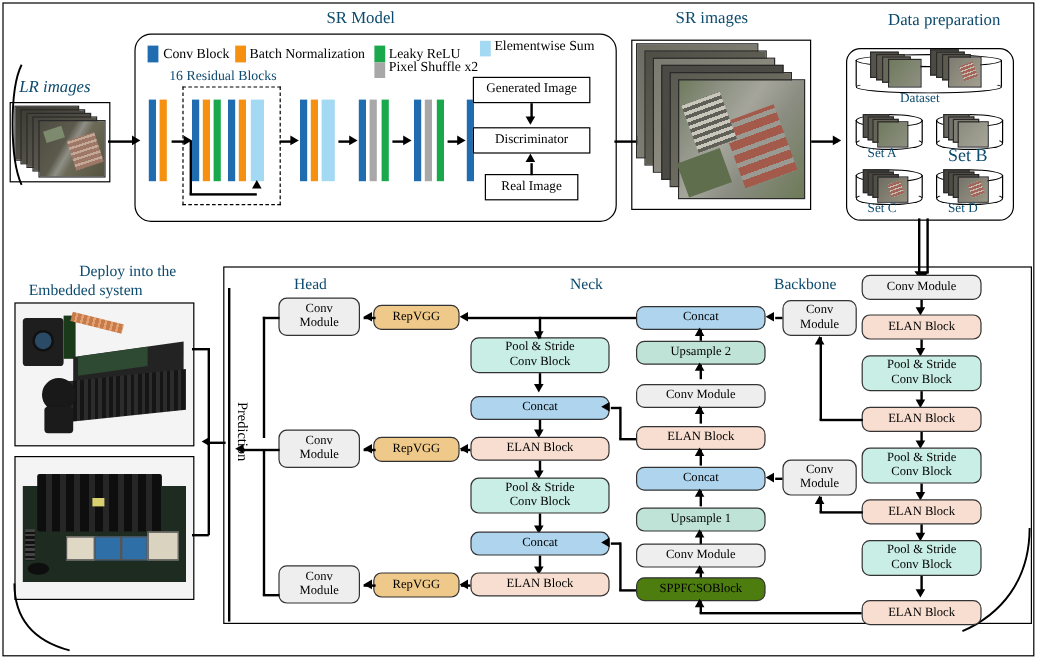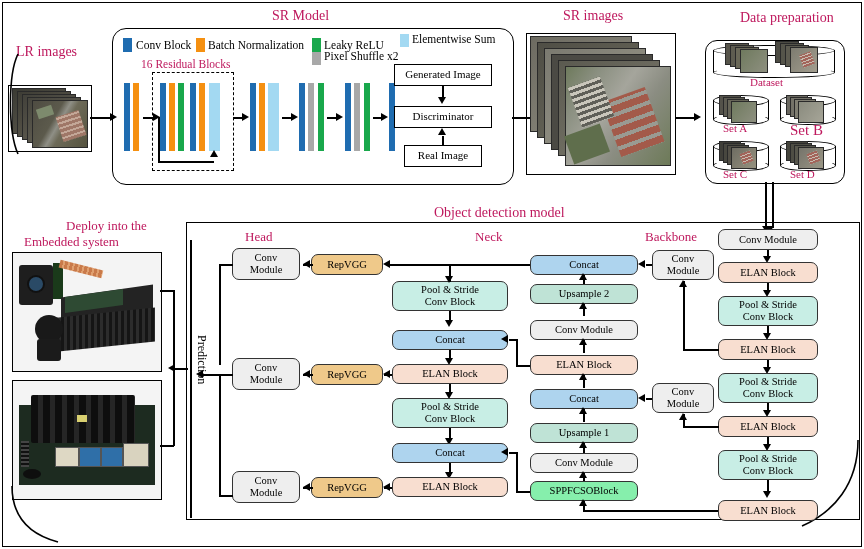--- a/index.html
+++ b/index.html
@@ -1,19 +1,19 @@
 <!DOCTYPE html>
 <html><head>
 <meta charset="utf-8">
 <style>
   html,body{margin:0;padding:0;background:#fff;}
   body{font-family:"Liberation Serif",serif;}
   #root{position:relative;width:864px;height:549px;overflow:hidden;background:#fff;}
 
-  .lbl{position:absolute;font-family:"Liberation Serif",serif;color:#be185d;white-space:nowrap;}
+  .lbl{position:absolute;font-family:"Liberation Serif",serif;color:#0c4a6e;white-space:nowrap;}
   .title{font-size:14px;}
   .title-sm{font-size:13px;}
 
   
   .outer-frame{position:absolute;border:1.6px solid #000;border-radius:14px;}
   .plain-frame{position:absolute;border:1.6px solid #000;}
 
   
   .swatch{position:absolute;width:9px;}
   .leg-txt{position:absolute;font-size:11.5px;white-space:nowrap;}
@@ -56,21 +56,21 @@
 
   .photo{position:absolute;border:1.8px solid #000;overflow:hidden;background:#111;}
 </style>
 </head>
 <body>
 
 <div id="root">
 
   <div class="plain-frame" style="left:2px;top:2px;width:858px;height:543px;border-width:1.5px;"></div>
 
-  <div class="lbl title" style="left:16px;top:44px;">LR images</div>
+  <div class="lbl title" style="left:16px;top:66px;font-style:italic;">LR images</div>
   <div class="plain-frame" style="left:8px;top:85px;width:82px;height:65px;"></div>
   <div class="stackwrap" style="left:10px;top:86px;width:80px;height:64px;">
     <div class="simg" style="left:2px;top:2px;width:52px;height:44px;background:linear-gradient(150deg,#3a3a33,#5d5a4e);"></div>
     <div class="simg" style="left:7px;top:5px;width:52px;height:44px;background:linear-gradient(150deg,#3e3d35,#615d50);"></div>
     <div class="simg" style="left:12px;top:8px;width:52px;height:44px;background:linear-gradient(150deg,#42413a,#656154);"></div>
     <div class="simg" style="left:17px;top:11px;width:52px;height:44px;background:linear-gradient(150deg,#46453d,#696558);"></div>
     <div class="simg" style="left:22px;top:14px;width:54px;height:46px;background:
          linear-gradient(120deg,#4e4c42 0%,#5c5a4c 38%,#8f8f86 48%,#6d6a58 58%,#55533f 100%);">
       <div style="position:absolute;left:26px;top:12px;width:24px;height:26px;background:
            repeating-linear-gradient(0deg,#9f7767 0 3px,#c3a797 3px 5px);transform:rotate(-18deg);"></div>
@@ -262,21 +262,20 @@
         <div style="position:absolute;left:9px;top:4px;width:11px;height:11px;transform:rotate(-20deg);background:repeating-linear-gradient(0deg,#a3645a 0 2px,#c6bcb0 2px 3px);"></div>
       </div>
     </div>
   </div>
   <div class="lbl" style="left:790px;top:168px;font-size:11px;">Set D</div>
 
   <div class="ln vline" style="left:765px;top:182px;height:46px;"></div>
   <div class="ln vline" style="left:772px;top:182px;height:46px;"></div>
   <div class="arw arw-d" style="left:762px;top:226px;border-left-width:6.5px;border-right-width:6.5px;border-top-width:9px;"></div>
 
-  <div class="lbl title" style="left:434px;top:205px;">Object detection model</div>
   <div class="plain-frame" style="left:186px;top:222px;width:672px;height:296px;"></div>
   <svg style="position:absolute;left:800px;top:440px;width:60px;height:110px;">
     <path d="M58,0 C58,44 34,72 2,86" stroke="#000" stroke-width="1.6" fill="none"></path>
   </svg>
 
   <div class="lbl title-sm" style="left:245px;top:229px;">Head</div>
   <div class="lbl title-sm" style="left:475px;top:229px;">Neck</div>
   <div class="lbl title-sm" style="left:645px;top:229px;">Backbone</div>
 
   <div class="ln vline" style="left:190px;top:240px;height:278px;"></div>
@@ -365,21 +364,21 @@
   <div class="arw arw-u" style="left:579px;top:407px;"></div>
 
   <div class="node" style="left:530px;top:423px;width:108px;height:20px;background:#bfe3d6;">Upsample 1</div>
   <div class="ln vline" style="left:583px;top:443px;height:12px;"></div>
   <div class="arw arw-u" style="left:579px;top:441px;"></div>
 
   <div class="node" style="left:530px;top:453px;width:108px;height:20px;background:#eeeeee;">Conv Module</div>
   <div class="ln vline" style="left:583px;top:473px;height:13px;"></div>
   <div class="arw arw-u" style="left:579px;top:471px;"></div>
 
-  <div class="node" style="left:530px;top:481px;width:108px;height:20px;background:#86efac;">SPPFCSOBlock</div>
+  <div class="node" style="left:530px;top:481px;width:108px;height:20px;background:#4d7c0f;">SPPFCSOBlock</div>
 
   <div class="ln hline" style="left:583px;top:510px;width:135px;"></div>
   <div class="ln vline" style="left:583px;top:501px;height:10px;"></div>
   <div class="arw arw-u" style="left:579px;top:499px;"></div>
 
   <div class="node" style="left:392px;top:281px;width:116px;height:30px;background:#c8eee5;flex-direction:column;">
     <span>Pool &amp; Stride</span>
     <span>Conv Block</span>
   </div>
   <div class="ln vline" style="left:449px;top:311px;height:11px;"></div>

